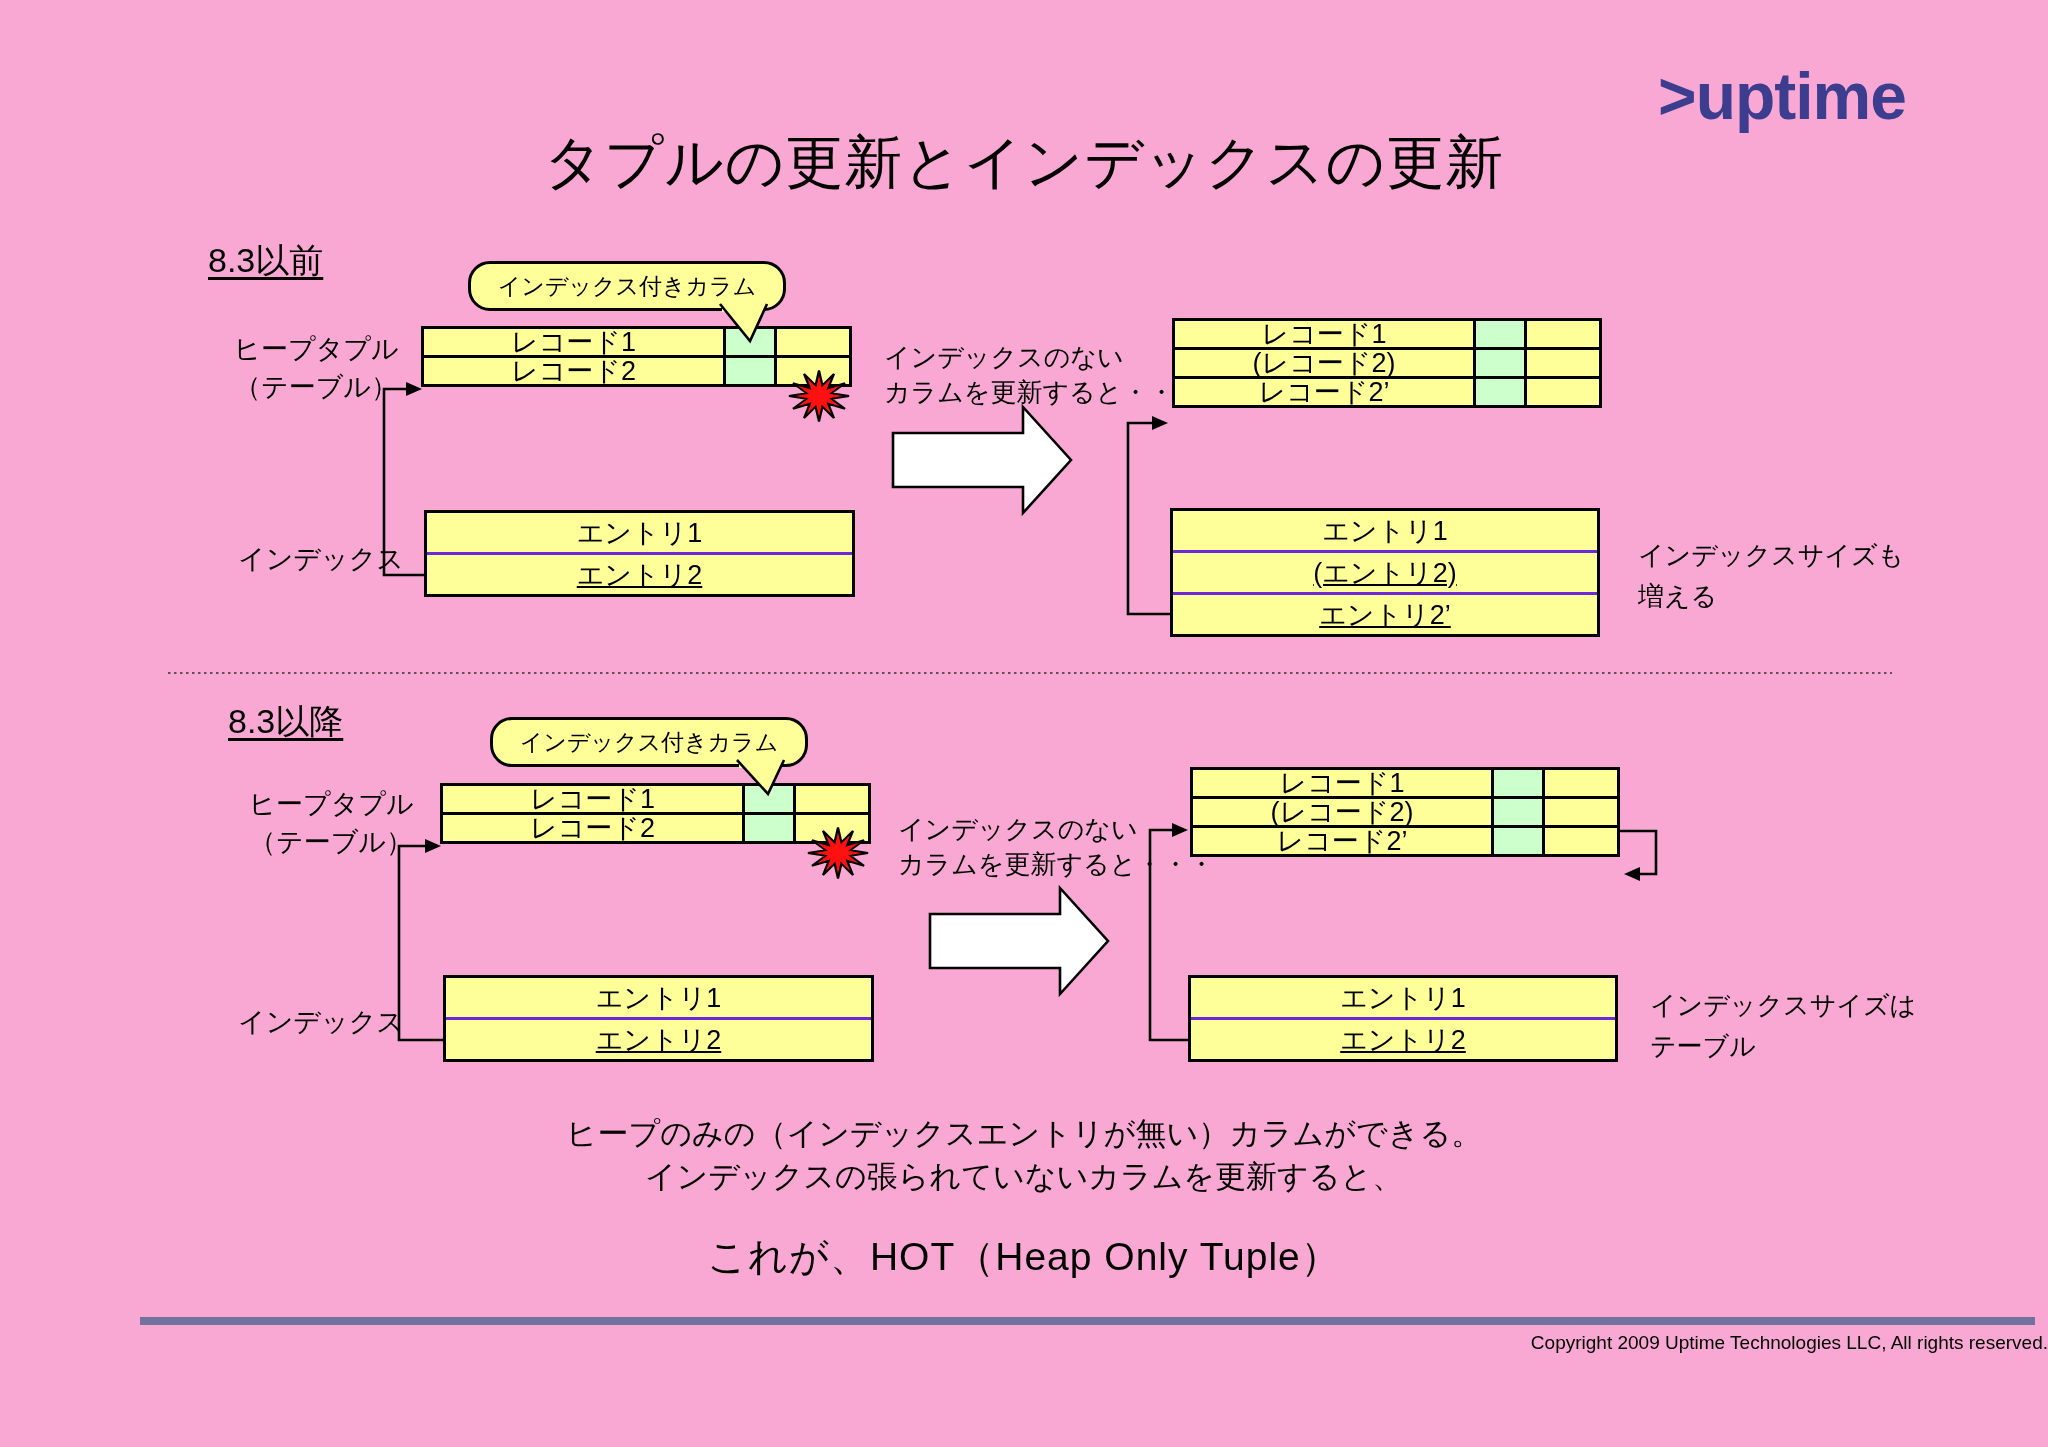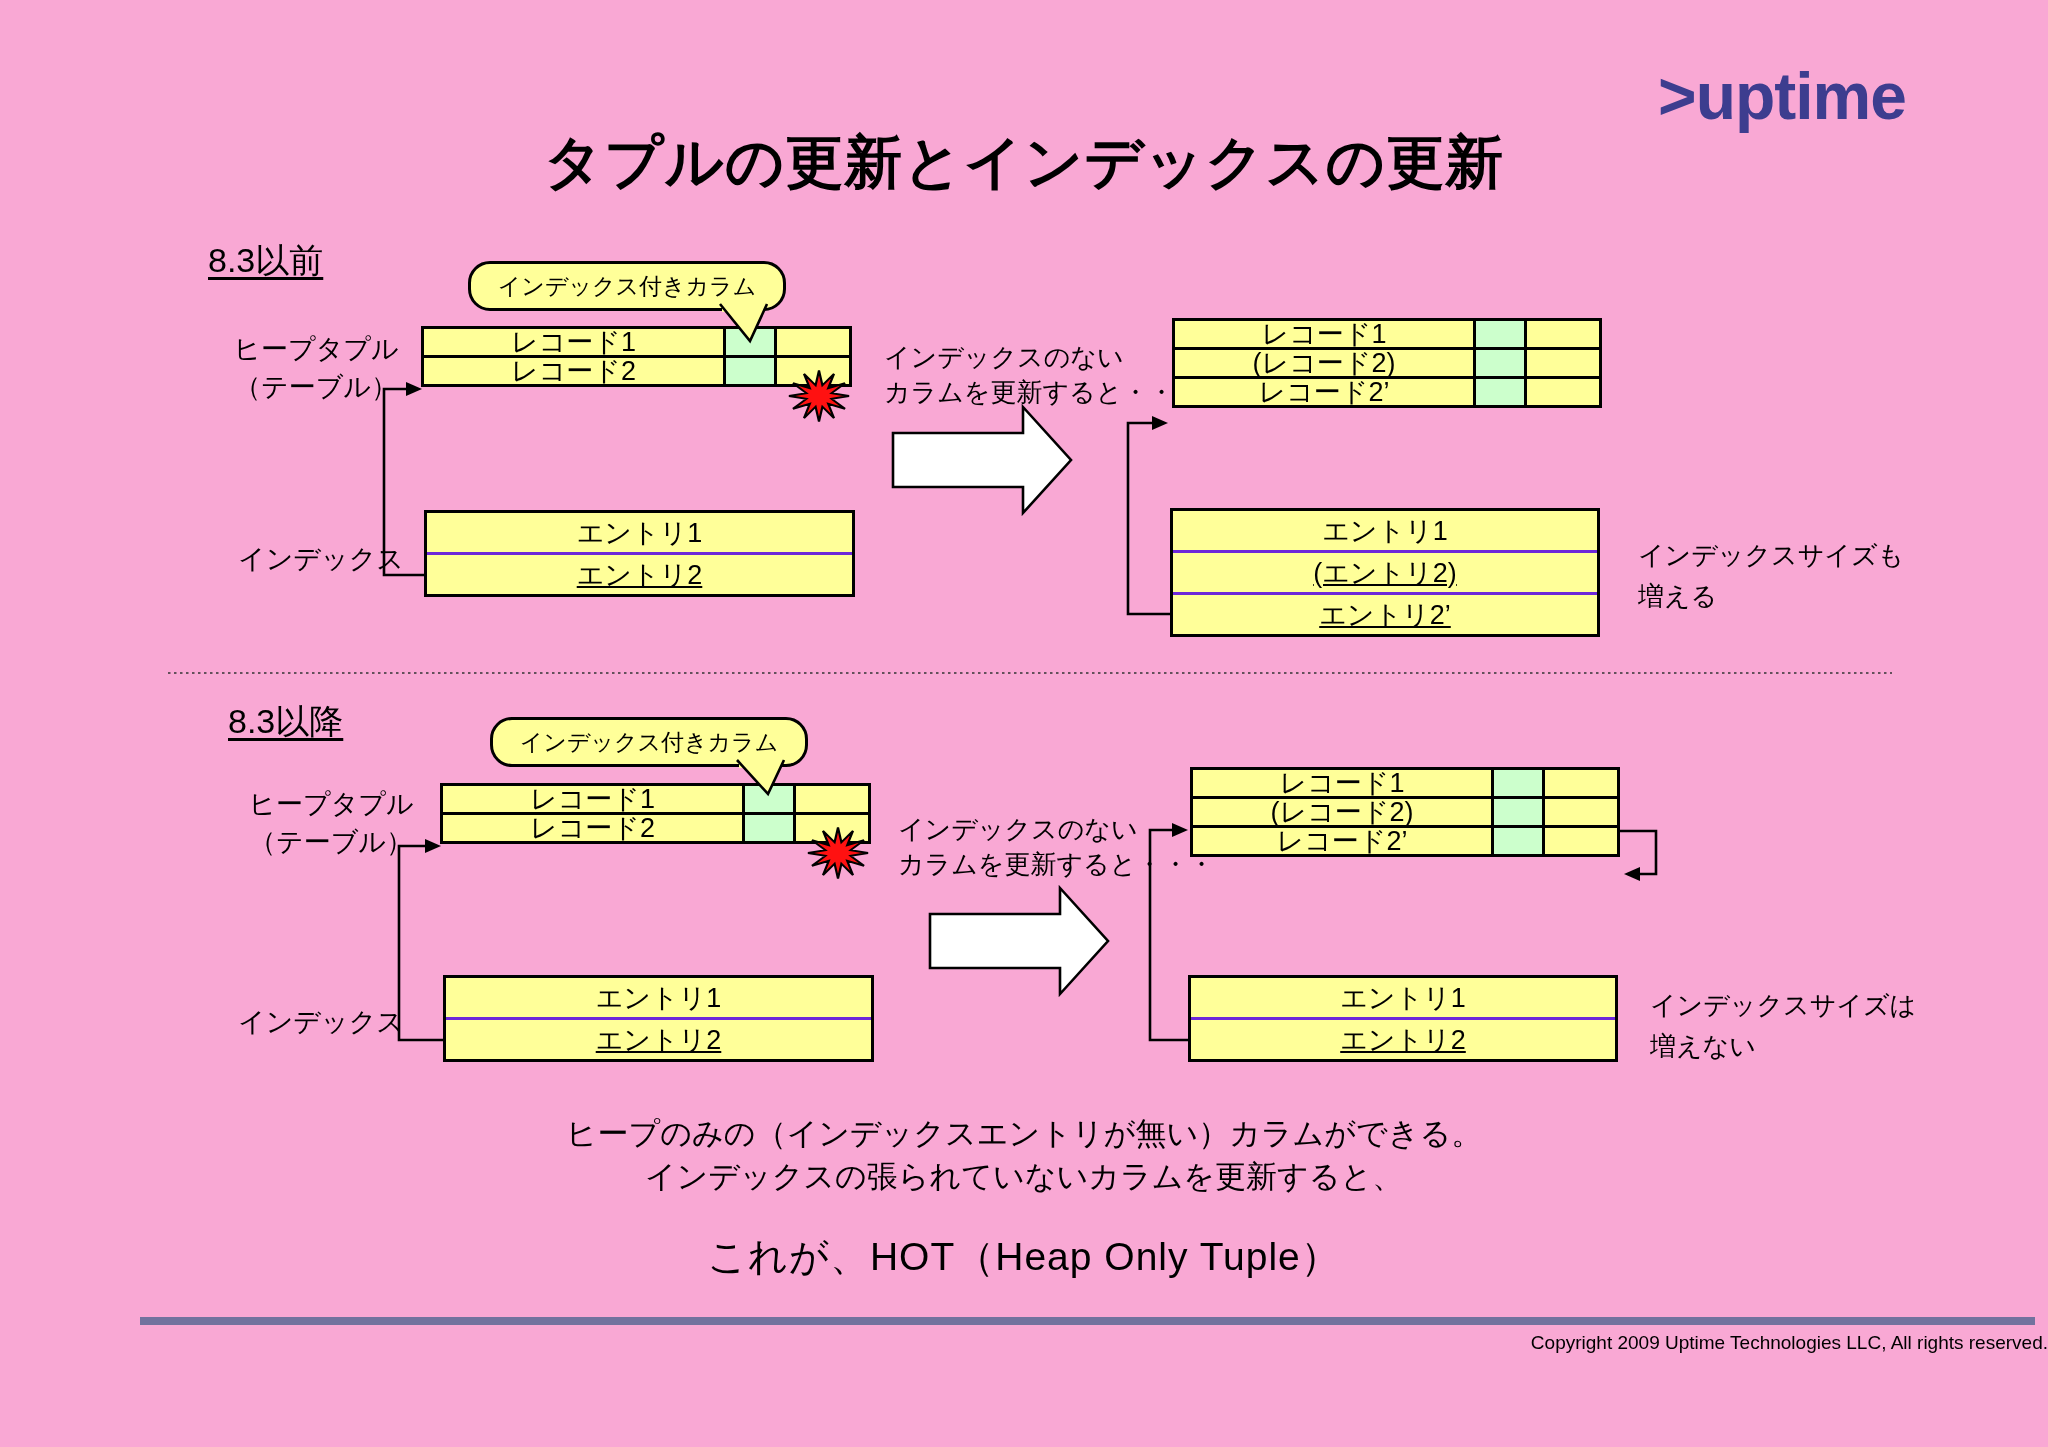--- a/index.html
+++ b/index.html
@@ -3,21 +3,21 @@
 <meta charset="utf-8">
 <style>
   html,body{margin:0;padding:0;background:#fff;}
   .slide{
     position:relative;width:2048px;height:1447px;background:#f9a8d4;overflow:hidden;
     font-family:"Liberation Sans","DejaVu Sans",sans-serif;color:#000;
   }
   .logo{position:absolute;right:142px;top:58px;font-size:66px;font-weight:bold;
     color:var(--logo-blue,#3d3d8f);letter-spacing:-1px;}
   .title{position:absolute;left:0;right:0;top:124px;text-align:center;
-    font-size:58px;font-weight:bold;letter-spacing:1px;}
+    font-size:58px;font-weight:normal;letter-spacing:1px;}
   .heading{position:absolute;font-size:34px;text-decoration:underline;text-underline-offset:5px;}
   .callout{position:absolute;width:312px;height:44px;background:var(--box-yellow,#ffff99);
     border:3px solid #000;border-radius:22px;display:flex;align-items:center;justify-content:center;
     font-size:23px;z-index:2;}
   .side-label{position:absolute;text-align:center;font-size:27px;line-height:38px;margin-left:36px;}
   .table{position:absolute;border:3px solid #000;box-sizing:border-box;background:var(--box-yellow,#ffff99);}
   .trow{display:flex;height:26px;}
   .trow + .trow{border-top:3px solid #000;}
   .cmain{flex:1;display:flex;align-items:center;justify-content:center;font-size:27px;
     background:var(--box-yellow,#ffff99);}
@@ -158,21 +158,21 @@
     </div>
   </div>
 
   <div class="table" style="left:1188px;top:975px;width:430px;">
     <div class="erow">エントリ1</div>
     <div class="erow">エントリ2</div>
   </div>
 
   <div class="note" style="left:1650px;top:985px;line-height:41px;">
     <div>インデックスサイズは</div>
-    <div>増えない</div>
+    <div>テーブル</div>
   </div>
 
   <div class="summary" style="top:1112px;">
     <div>ヒープのみの（インデックスエントリが無い）カラムができる。</div>
     <div>インデックスの張られていないカラムを更新すると、</div>
   </div>
 
   <div class="hot">これが、HOT（Heap Only Tuple）</div>
 
   <div class="footer-bar"></div>

